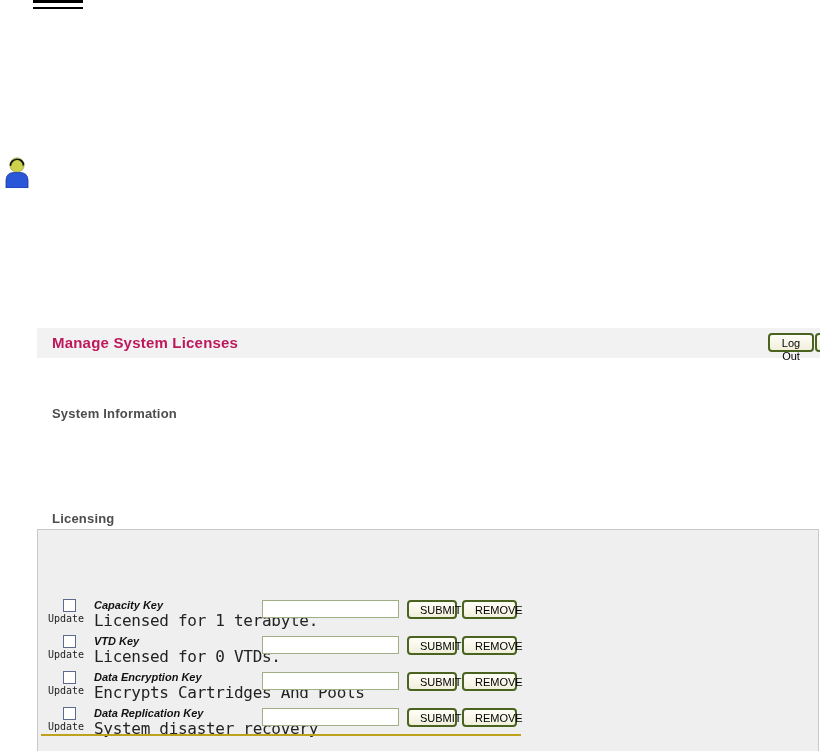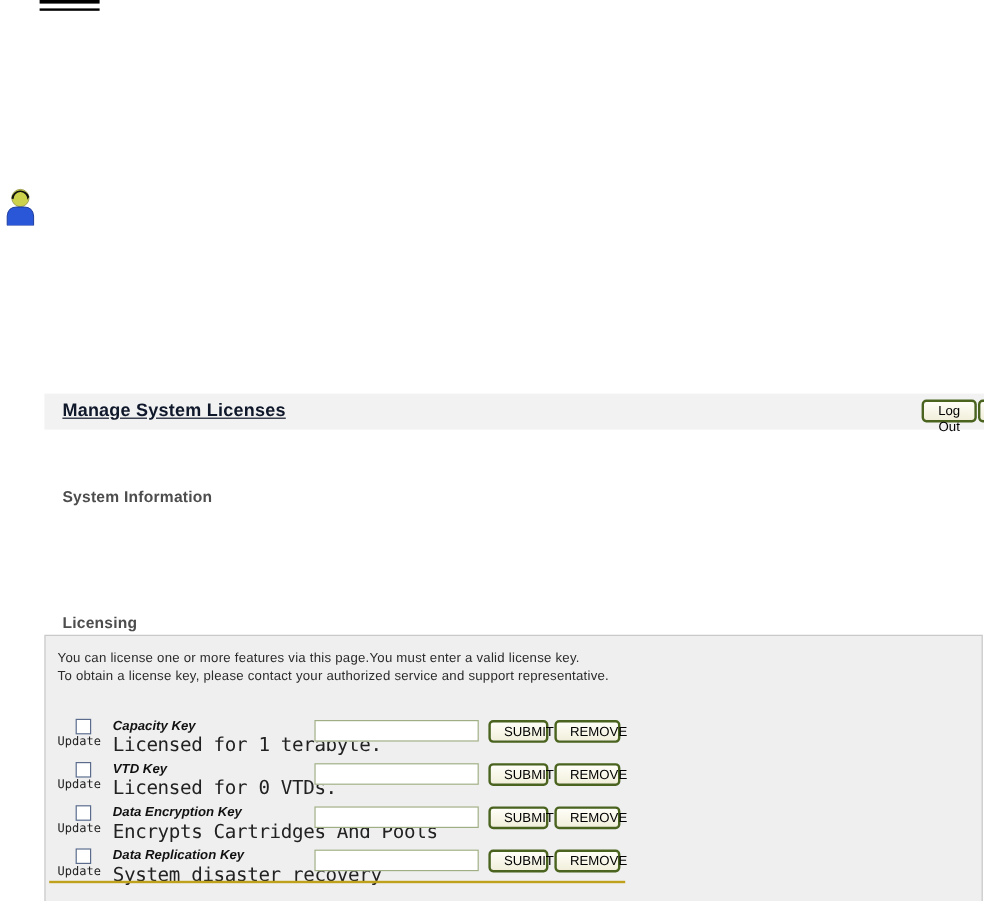--- a/index.html
+++ b/index.html
@@ -9,21 +9,21 @@
     background:#ffffff; font-family:"Liberation Sans", sans-serif; color:#1a1a1a;
   }
   
   .menu-icon { position:absolute; left:33px; top:0; width:50px; height:10px; }
   .menu-icon .r1 { position:absolute; left:0; top:0; width:50px; height:3px; background:#000; }
   .menu-icon .r2 { position:absolute; left:0; top:7px; width:50px; height:2px; background:#000; }
   
   .user-icon { position:absolute; left:3px; top:154px; width:28px; height:34px; cursor:pointer; }
   
   .header-bar { position:absolute; left:37px; top:328px; width:790px; height:30px; background:#f2f2f2; }
-  .page-title { position:absolute; left:15px; top:6px; font-size:15px; font-weight:bold; color:#0f172a; letter-spacing:0.2px;text-decoration:underline; }
+  .page-title { position:absolute; left:15px; top:6px; font-size:15px; font-weight:bold; color:#be185d; letter-spacing:0.2px; }
   .btn {
     background:linear-gradient(#fffef8,#f1efdb);
     border:2px solid #4a641f; border-radius:4px;
     font-family:"Liberation Sans", sans-serif; font-size:11px; color:#000;
     padding:2px 11px; height:19px; line-height:13px; cursor:pointer;
   }
   .logout-btn { position:absolute; left:731px; top:5px; width:46px; }
   .cut-btn { position:absolute; left:778px; top:5px; width:40px; }
   
   .notice { position:absolute; left:37px; top:382px; width:760px; font-size:13px; color:#1f1f1f; }
@@ -83,24 +83,20 @@
     <button class="btn cut-btn"></button>
   </div>
 
 
   <div class="sec-heading h-sysinfo">System Information</div>
 
 
   <div class="sec-heading h-licensing">Licensing</div>
 
   <div class="panel lic-panel">
-    <div class="lic-intro">
-      <div>You can license one or more features via this page.You must enter a valid license key.</div>
-      <div>To obtain a license key, please contact your authorized service and support representative.</div>
-    </div>
 
     <div class="lic-rows">
 
       <div class="lic-row">
         <div class="cb-cell">
           <input type="checkbox" style="">
           <div class="update-label">Update</div>
         </div>
         <div>
           <div class="key-name">Capacity Key</div>

